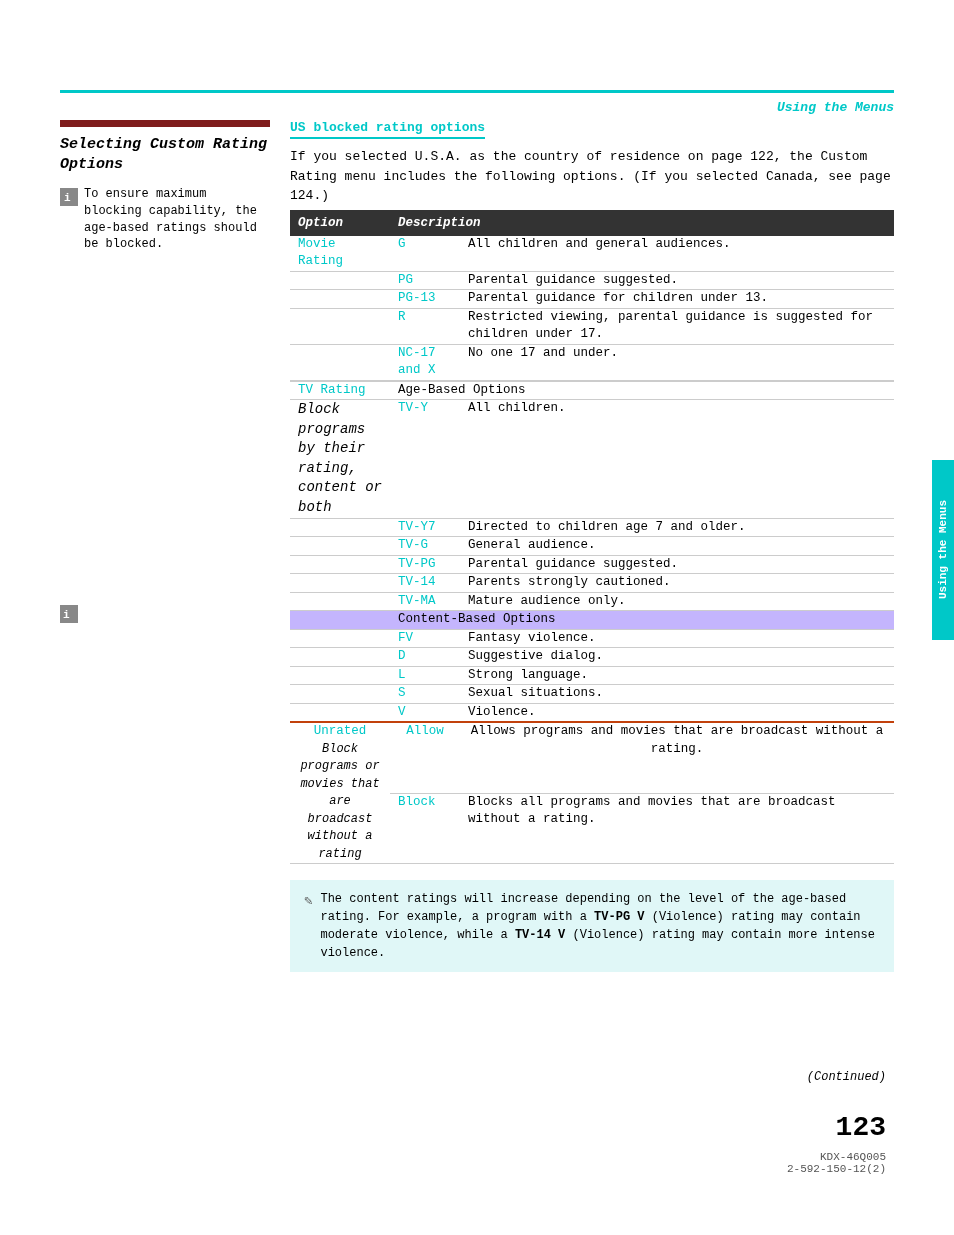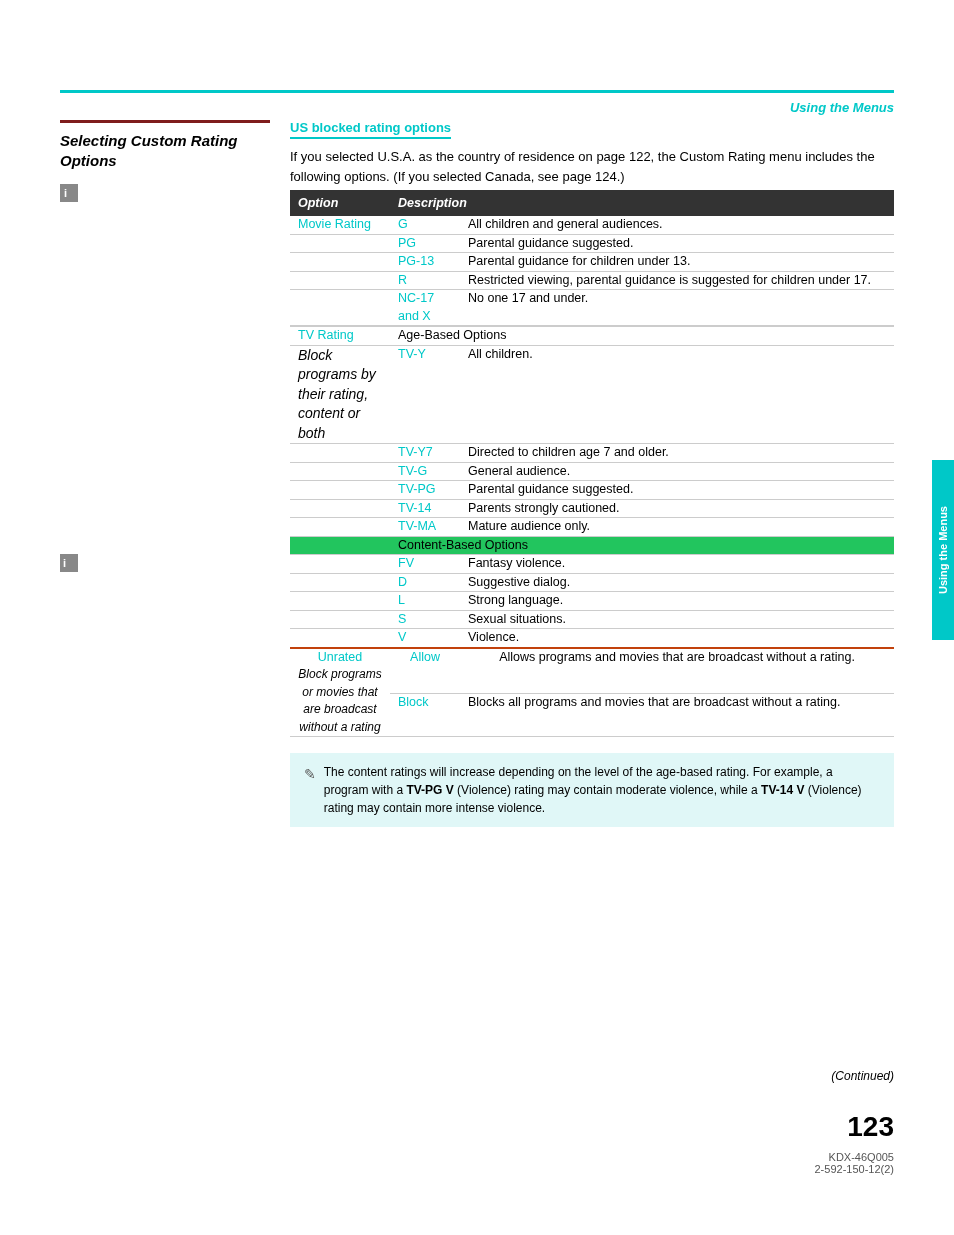--- a/index.html
+++ b/index.html
@@ -11,20 +11,21 @@
       font-size: 13px;
       color: #000;
       position: relative;
     }
 
     .page-wrapper {
       width: 954px;
       min-height: 1235px;
       padding: 60px 60px 60px 60px;
       position: relative;
+      font-family: Liberation Mono, monospace;
     }
 
     
     .top-line {
       position: absolute;
       top: 90px;
       left: 60px;
       right: 60px;
       height: 3px;
       background: #00c8c8;
@@ -82,21 +83,21 @@
       flex: 1;
     }
 
     
     .section-title {
       font-size: 15px;
       font-weight: bold;
       font-style: italic;
       line-height: 1.3;
       margin-bottom: 10px;
-      border-top: 3px solid #7f1d1d;
+      border-top: 7px solid #7f1d1d;
       padding-top: 8px;
     }
 
     
     .note-box {
       display: flex;
       align-items: flex-start;
       gap: 6px;
       margin-top: 12px;
     }
@@ -196,21 +197,21 @@
     }
     .bottom-note-text {
       font-size: 12px;
       line-height: 1.5;
     }
 
     
     .page-footer {
       position: absolute;
       bottom: 60px;
-      right: 60px;
+      right: 68px;
       text-align: right;
     }
     .page-number {
       font-size: 28px;
       font-weight: bold;
       margin-top: 28px;
     }
     .continued-text {
       font-size: 12px;
       font-style: italic;
@@ -246,20 +247,21 @@
     <div class="left-col">
       <div class="section-title">Selecting Custom Rating Options</div>
 
       <div class="note-box">
         <div class="note-icon" style="background:#aaa; width:18px; height:18px; flex-shrink:0; margin-top:2px;">
           <svg width="18" height="18" viewBox="0 0 18 18">
             <rect width="18" height="18" fill="#888"></rect>
             <text x="4" y="13" fill="white" font-size="11" font-weight="bold">i</text>
           </svg>
         </div>
+        <div class="note-text">To ensure maximum blocking capability, the age-based ratings should be blocked.</div>
       </div>
 
       <div style="margin-top: 350px;">
         <div class="note-box">
           <div style="flex-shrink:0; margin-top:2px;">
             <svg width="18" height="18" viewBox="0 0 18 18">
               <rect width="18" height="18" fill="#888"></rect>
               <text x="3" y="13" fill="white" font-size="11" font-weight="bold">i</text>
             </svg>
           </div>
@@ -367,21 +369,21 @@
             <td class="desc-col">Parents strongly cautioned.</td>
           </tr>
           <tr>
             <td class="option-col"></td>
             <td class="code-col">
               <span class="cyan-text">TV-MA</span>
             </td>
             <td class="desc-col">Mature audience only.</td>
           </tr>
 
-          <tr style="background:#22c55e;">
+          <tr style="background:#c4b5fd;">
             <td class="option-col"></td>
             <td colspan="2">Content-Based Options</td>
           </tr>
           <tr>
             <td class="option-col"></td>
             <td class="code-col">
               <span class="cyan-text">FV</span>
             </td>
             <td class="desc-col">Fantasy violence.</td>
           </tr>

